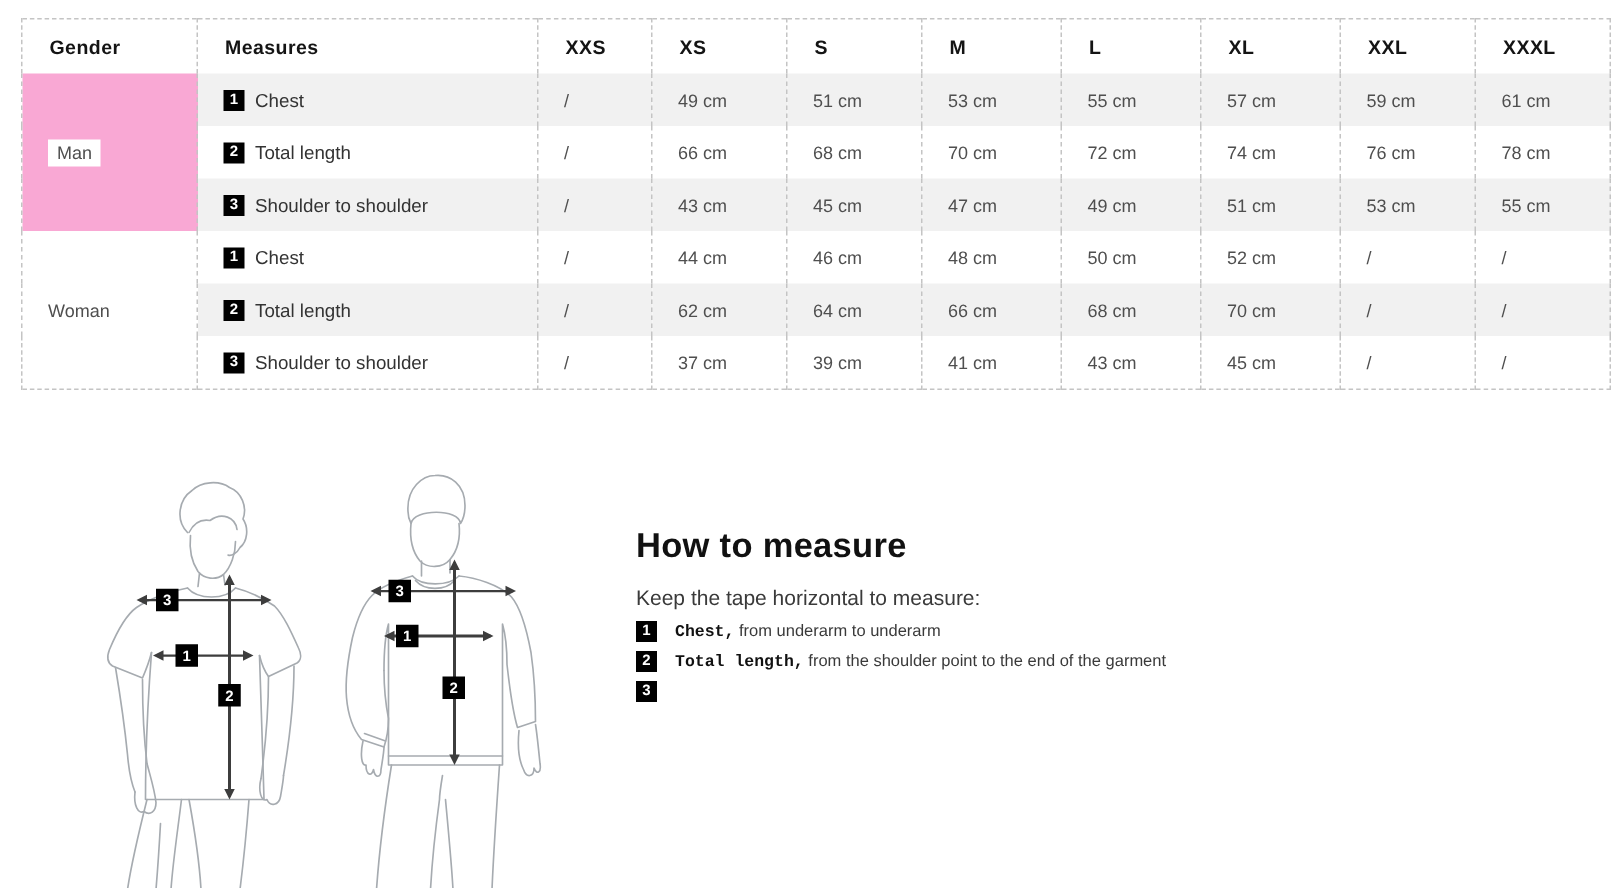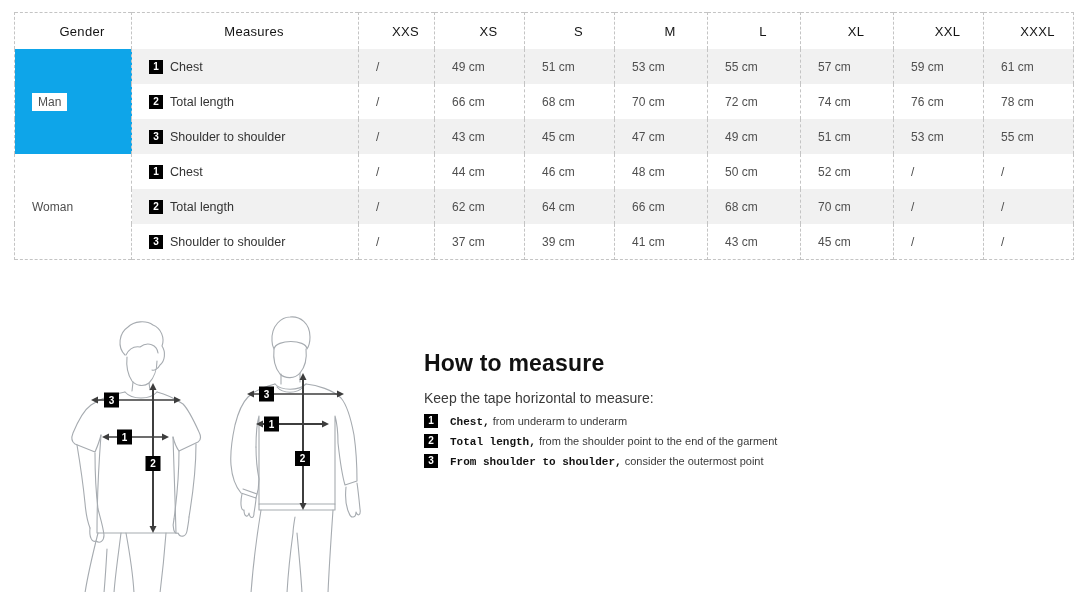--- a/index.html
+++ b/index.html
@@ -3,26 +3,26 @@
 <meta charset="utf-8">
 <style>
   html,body{margin:0;padding:0;background:#fff;}
   body{width:1076px;height:592px;overflow:hidden;position:relative;
        font-family:"Liberation Sans", sans-serif;-webkit-font-smoothing:antialiased;}
 
   
   table.size-chart{position:absolute;left:14px;top:12px;border-collapse:collapse;
       table-layout:fixed;border:1px dashed #c4c4c4;}
   table.size-chart th, table.size-chart td{border-left:1px dashed #c4c4c4;margin:0;}
-  table.size-chart th{height:36px;text-align:center;padding:0 0 0 18px;
-      font-size:13px;font-weight:400;color:#141414;letter-spacing:.3px;background:#fff;}
+  table.size-chart th{height:36px;text-align:left;padding:0 0 0 18px;
+      font-size:13px;font-weight:700;color:#141414;letter-spacing:.3px;background:#fff;}
   table.size-chart td{height:35px;padding:0 0 0 17px;font-size:12px;color:#4f4f4f;background:#fff;}
   table.size-chart tr.gray td:not(.gender-cell){background:#f1f1f1;}
   td.gender-cell{vertical-align:middle;font-size:13px;color:#141414;padding-left:18px;}
-  td.gender-cell.man{background:#0ea5e9;}
+  td.gender-cell.man{background:#f9a8d4;}
   td.gender-cell.man span{background:#fff;padding:2px 6px;}
   td.measure-cell{padding-left:14px;}
   .measure-flex{display:flex;align-items:center;gap:7px;}
   .num-badge{display:inline-block;width:14px;height:14px;background:#000;color:#fff;
       font-size:10px;font-weight:700;text-align:center;line-height:14px;flex:0 0 14px;}
   .measure-label{font-size:12.5px;color:#333;}
 
   
   .measure-section{position:absolute;left:0;top:259px;width:1076px;height:333px;}
   .figures{position:absolute;left:62px;top:52px;display:flex;gap:16px;}
@@ -277,17 +277,16 @@
       <div class="step">
         <span class="num-badge">1</span>
         <span class="step-text"><b>Chest,</b> <span>from underarm to underarm</span></span>
       </div>
       <div class="step">
         <span class="num-badge">2</span>
         <span class="step-text"><b>Total length,</b> <span>from the shoulder point to the end of the garment</span></span>
       </div>
       <div class="step">
         <span class="num-badge">3</span>
-        <span class="step-text"><b>From shoulder to shoulder,</b> <span>consider the outermost point</span></span>
       </div>
     </div>
   </div>
 </div>
 
 </body></html>

